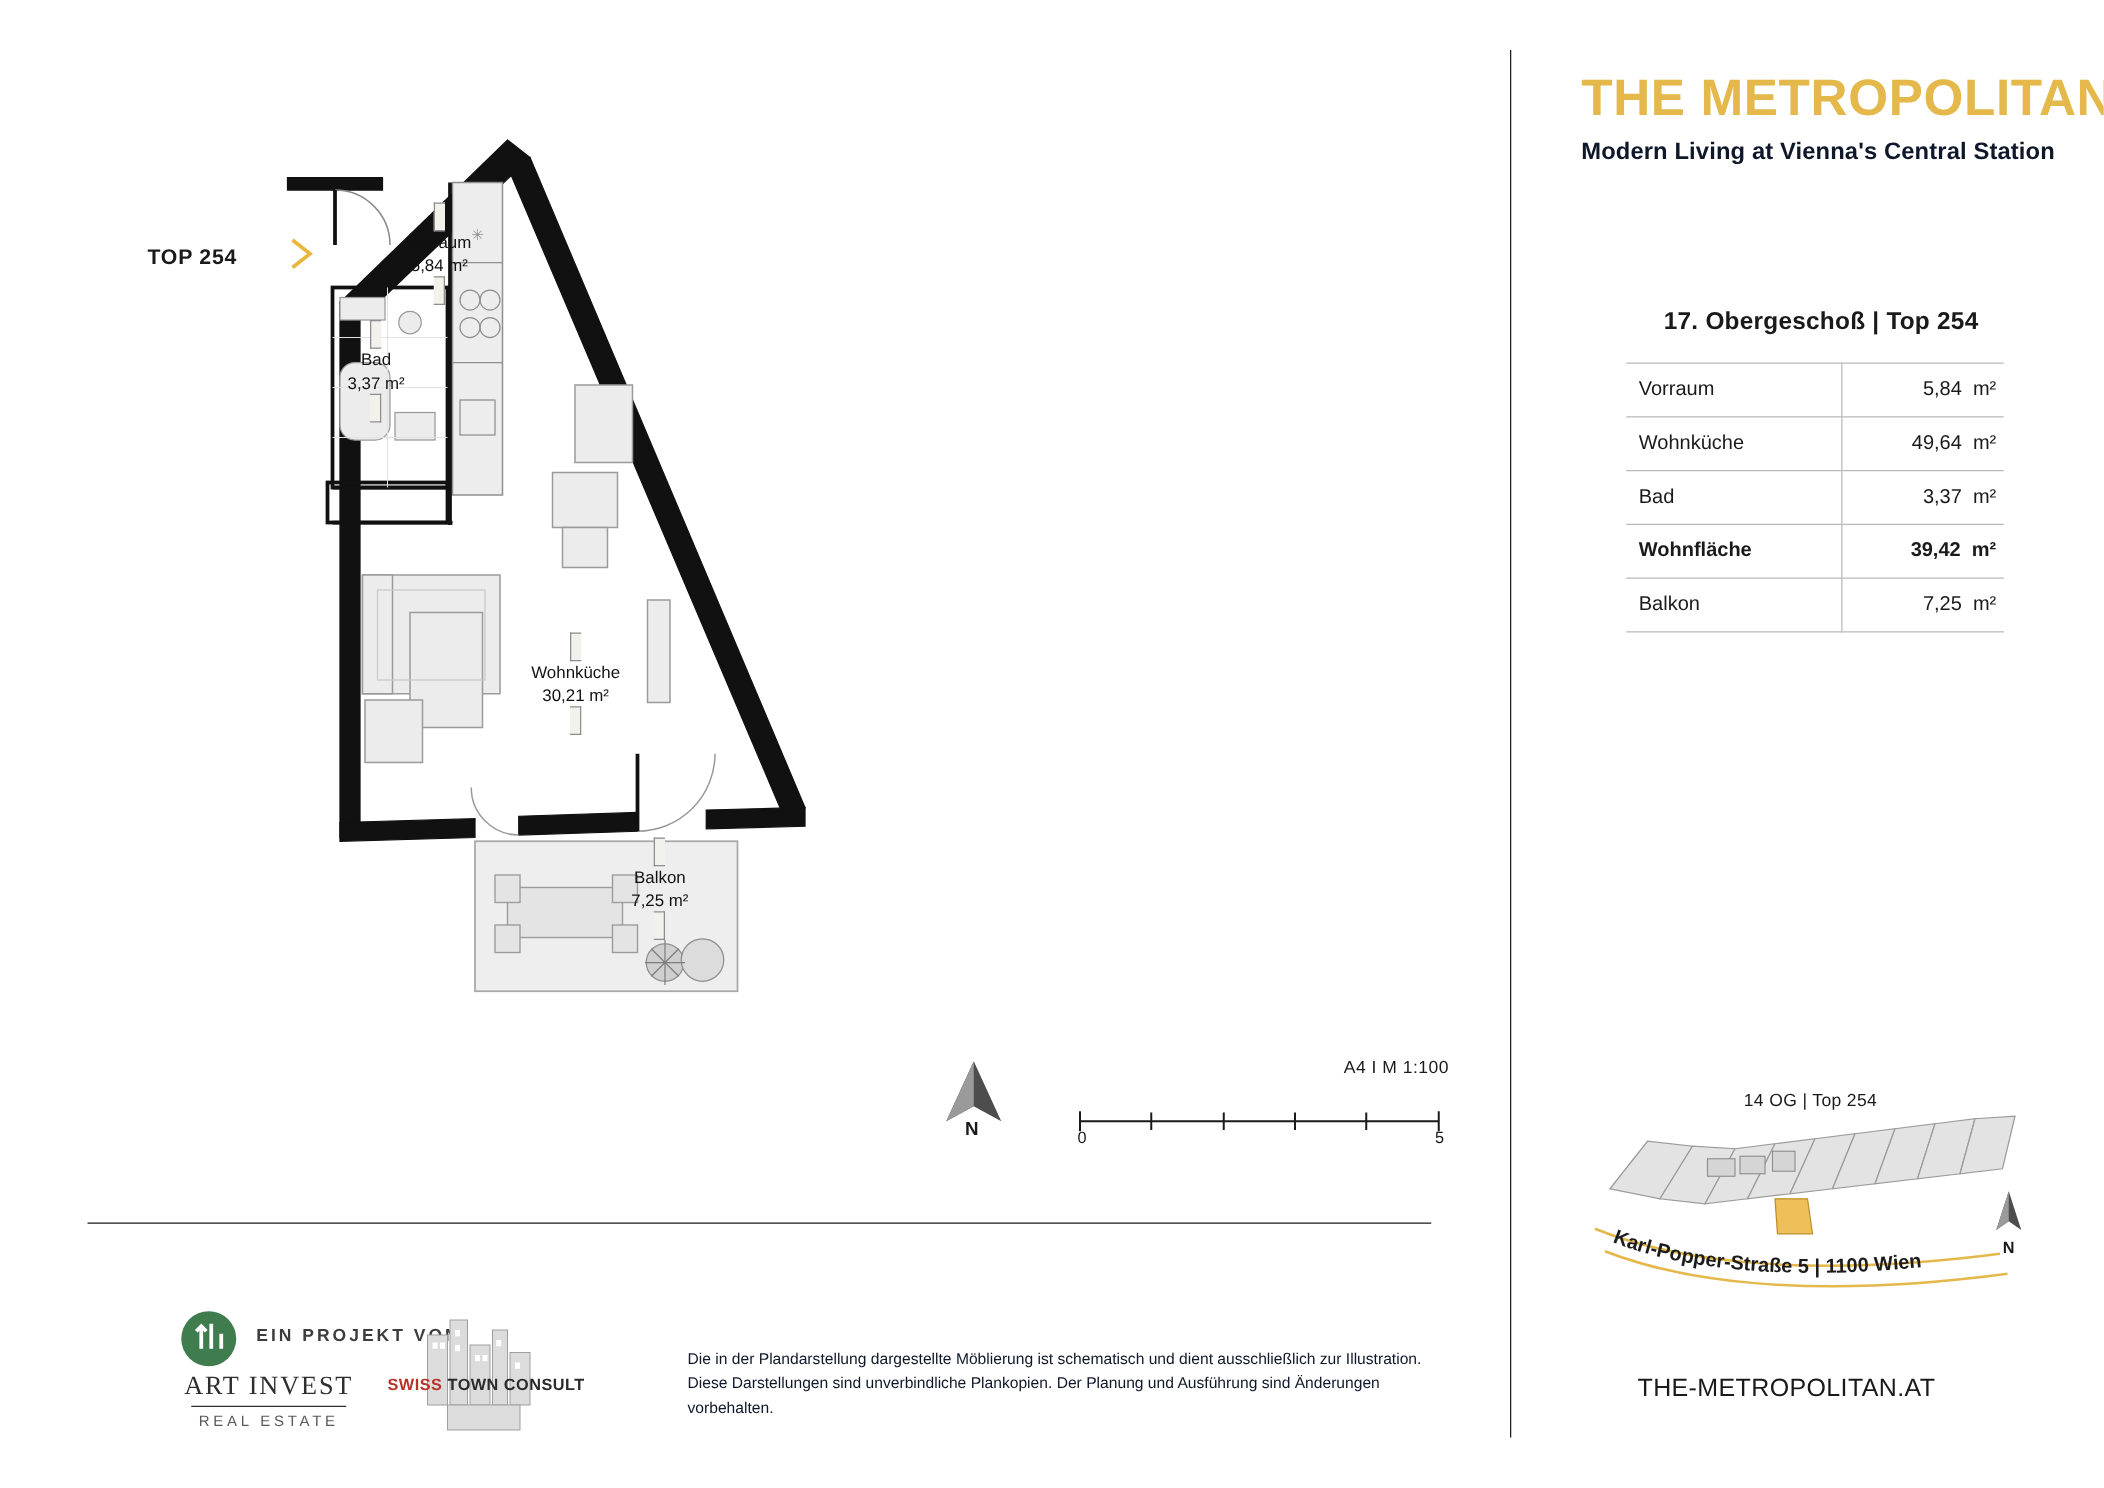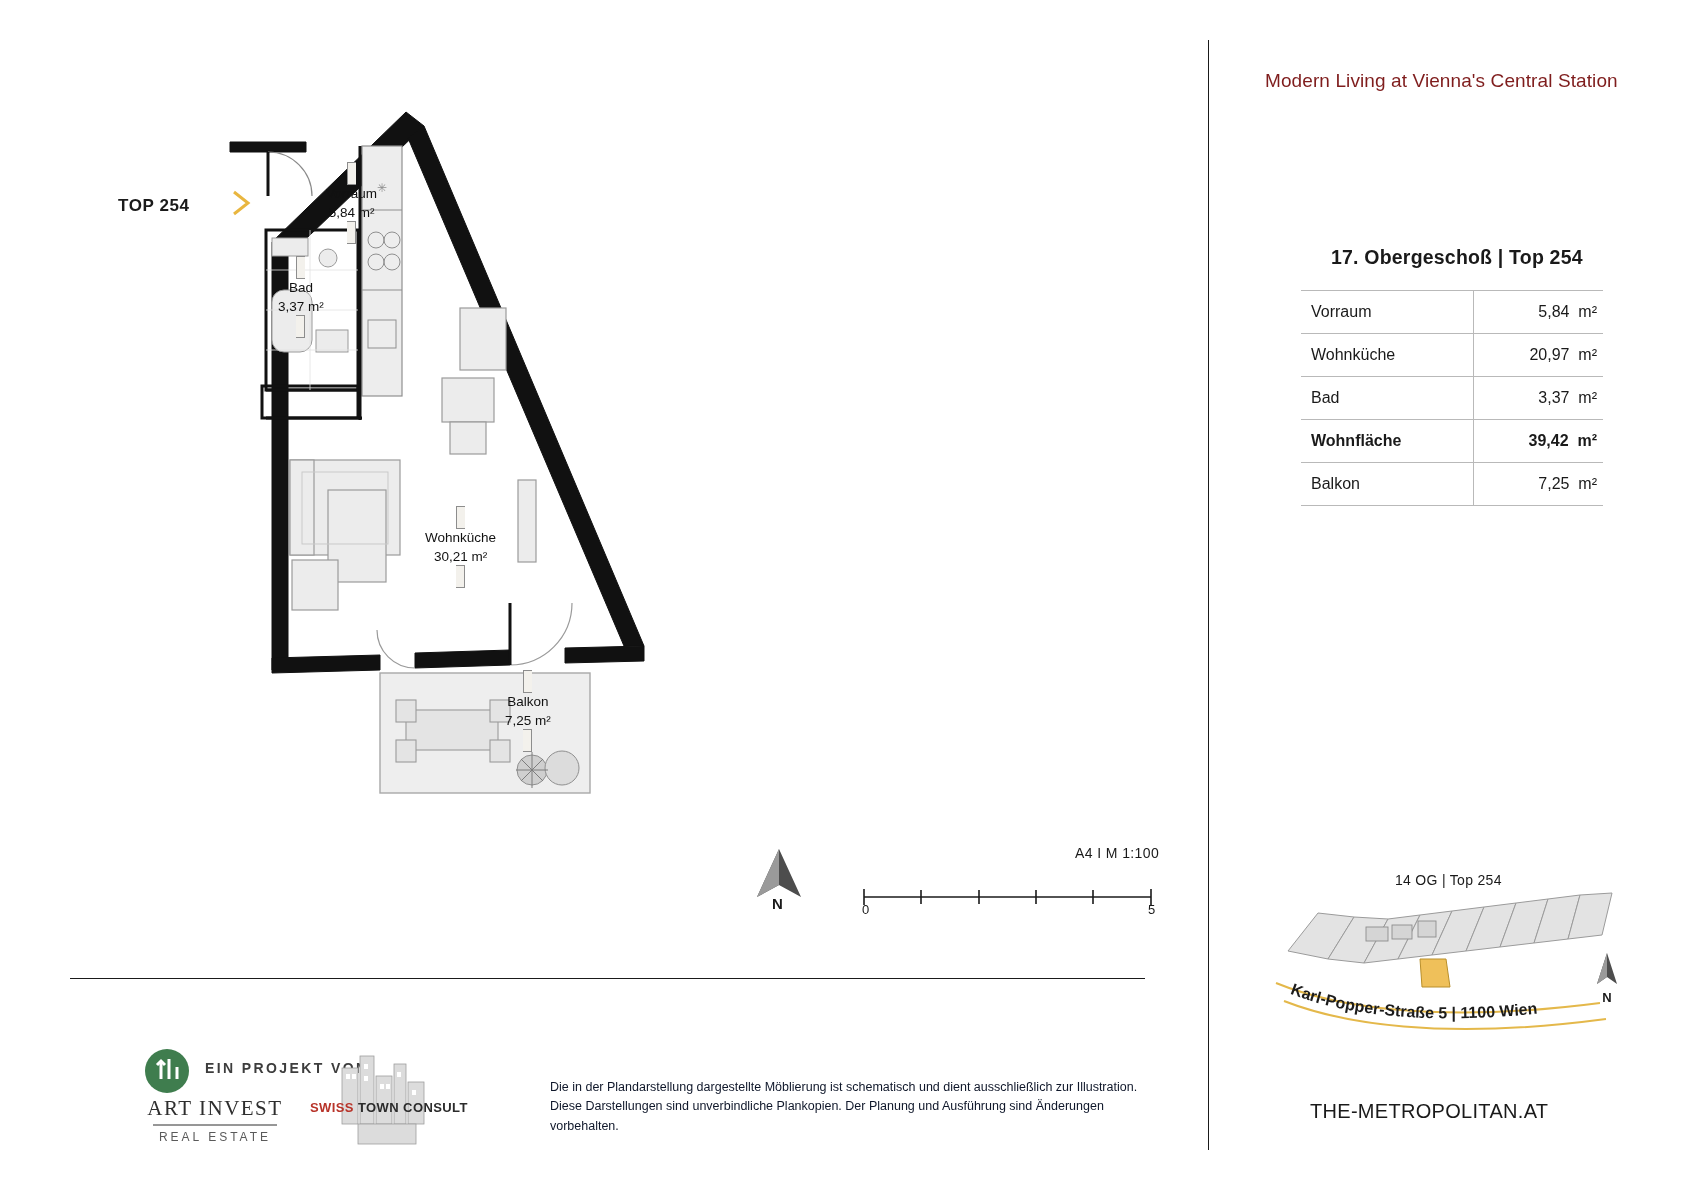--- a/index.html
+++ b/index.html
@@ -66,21 +66,21 @@
     font-size:12.5px; line-height:1.55; color:#0f172a;
   }
 
   
   #brand { position:absolute; left:1265px; top:58px; width:380px; }
   #brand-title {
     font-size:41px; font-weight:bold; letter-spacing:0.5px;
     color:#e4b84a; line-height:1; white-space:nowrap;
   }
   #brand-sub {
-    margin-top:12px; font-size:19px; color:#7f1d1d; letter-spacing:0.1px; white-space:nowrap;
+    margin-top:12px; font-size:19px; color:#0f172a; letter-spacing:0.1px; white-space:nowrap;font-weight:bold;
   }
 
   #unit-heading {
     position:absolute; left:1331px; top:246px;
     font-size:19.5px; font-weight:bold; letter-spacing:0.2px;
   }
 
   #area-table {
     position:absolute; left:1301px; top:290px; width:302px;
     border-collapse:collapse; font-size:16px;
@@ -334,37 +334,38 @@
       <text x="58" y="62" font-family="Liberation Sans, sans-serif" font-size="13" font-weight="bold" fill="#2b2b2b" letter-spacing="0.4">TOWN CONSULT</text>
     </svg>
 
     <div id="disclaimer">
       <div>Die in der Plandarstellung dargestellte Möblierung ist schematisch und dient ausschließlich zur Illustration.</div>
       <div>Diese Darstellungen sind unverbindliche Plankopien. Der Planung und Ausführung sind Änderungen vorbehalten.</div>
     </div>
   </div>
 
   <div id="brand">
+    <div id="brand-title">THE METROPOLITAN</div>
     <div id="brand-sub">Modern Living at Vienna's Central Station</div>
   </div>
 
   <div id="unit-heading">17. Obergeschoß | Top 254</div>
 
   <table id="area-table">
     <tbody>
       <tr>
         <td class="name">Vorraum</td>
         <td class="val">
           <span>5,84</span>&nbsp;&nbsp;<span>m²</span>
         </td>
       </tr>
       <tr>
         <td class="name">Wohnküche</td>
         <td class="val">
-          <span>20,97</span>&nbsp;&nbsp;<span>m²</span>
+          <span>49,64</span>&nbsp;&nbsp;<span>m²</span>
         </td>
       </tr>
       <tr>
         <td class="name">Bad</td>
         <td class="val">
           <span>3,37</span>&nbsp;&nbsp;<span>m²</span>
         </td>
       </tr>
       <tr class="total">
         <td class="name">Wohnfläche</td>

